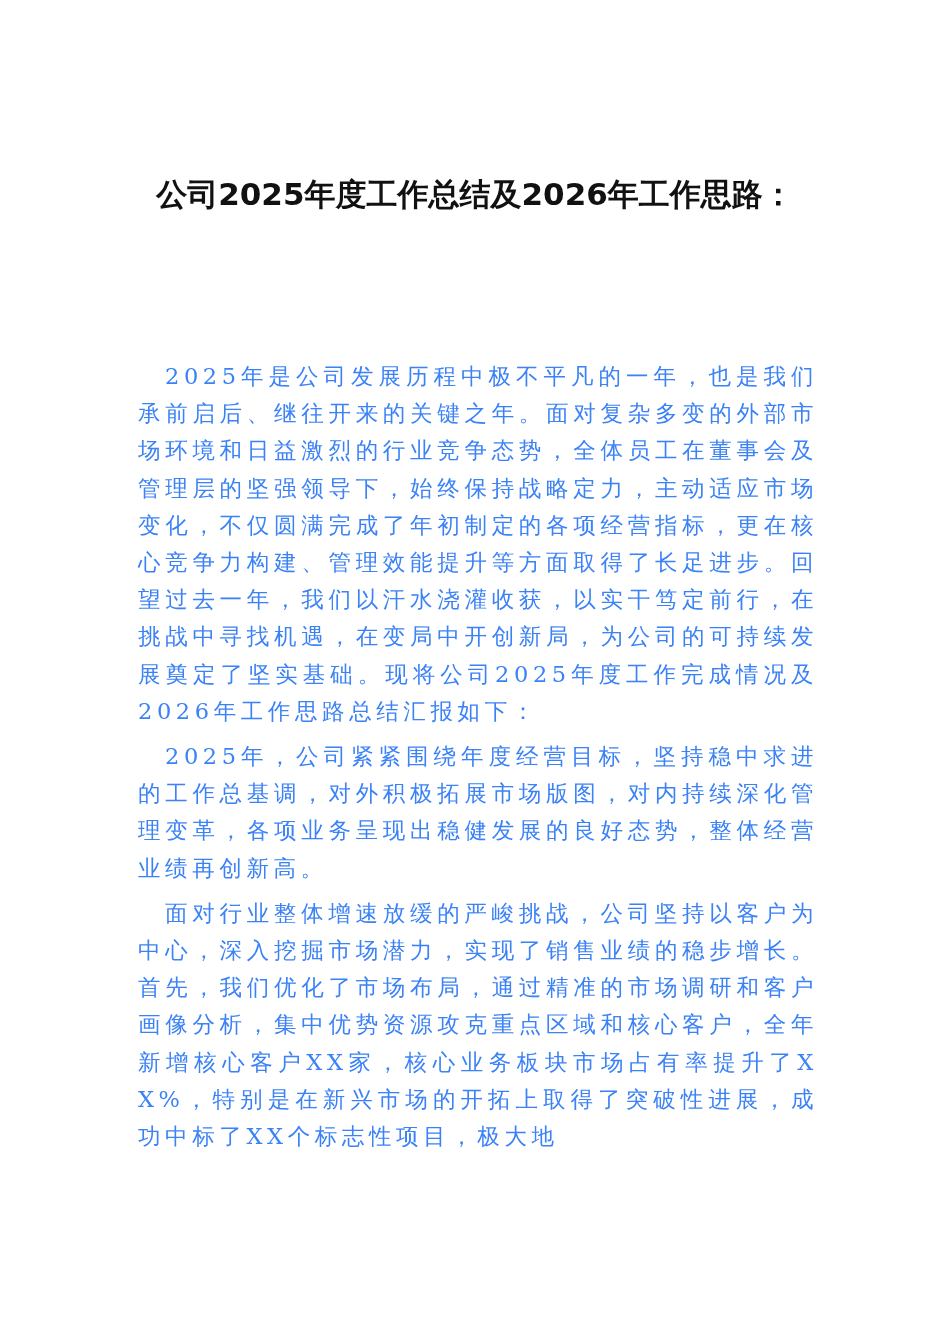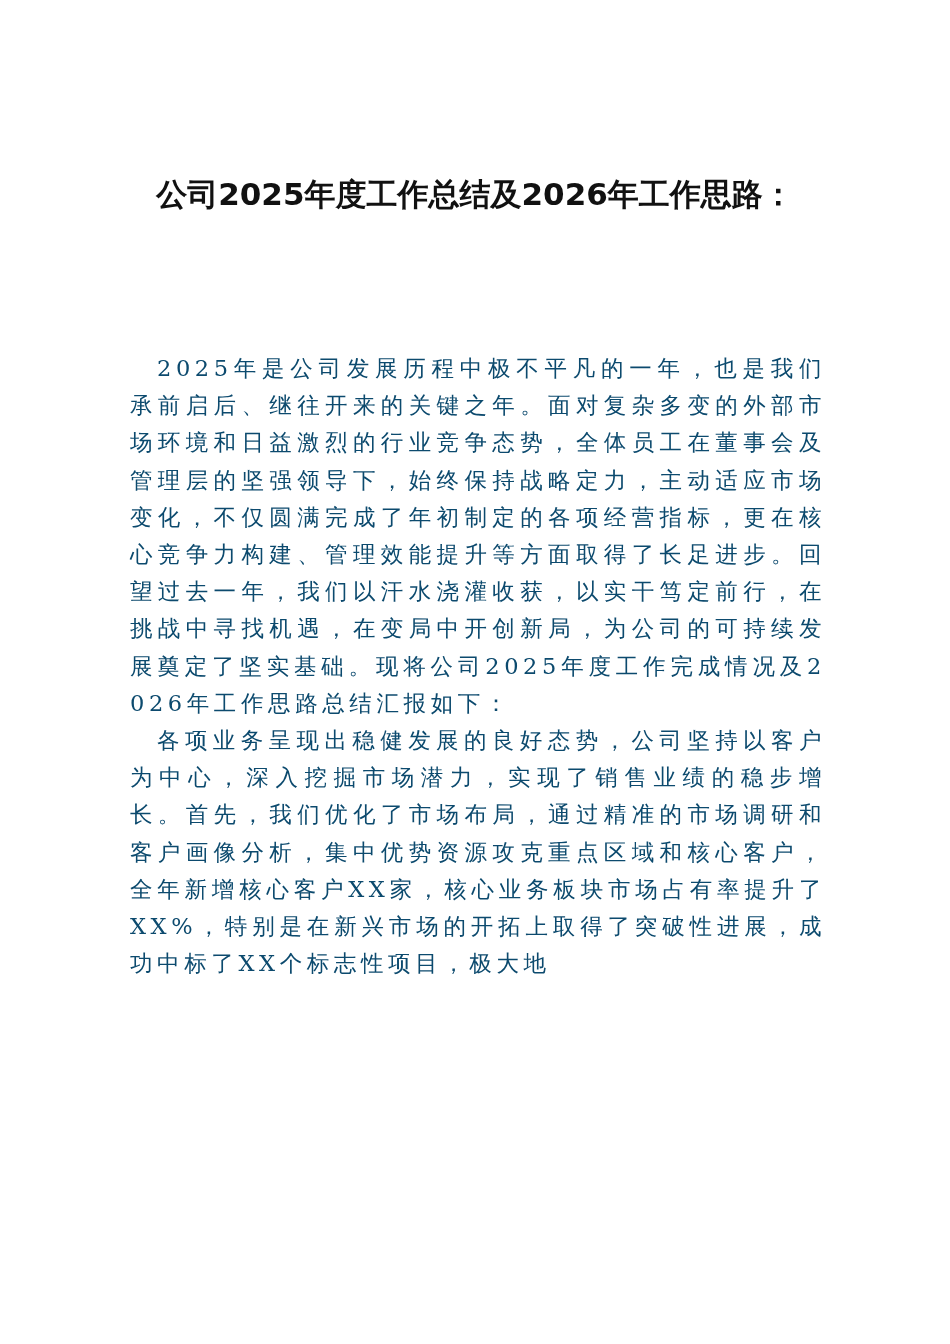--- a/index.html
+++ b/index.html
@@ -44,30 +44,31 @@
       top: 350px;
       width: 696px;
     }
     .para {
       font-family: "DejaVu Serif", "Liberation Serif", serif;
       font-size: 22.5px;
       line-height: 37.2px;
       letter-spacing: 4.6px;
       text-align: justify;
       text-indent: 27px;
-      margin: 0;
-      color: #0c4a6e;
+      margin: 8px;
+      color: #3b82f6;
       word-break: break-all;
     }
   </style>
 </head>
 <body>
 
 <div class="page">
   <div class="title-block">
     <div class="title-line">公司2025年度工作总结及2026年工作思路：</div>
   </div>
 
   <div class="body-block">
     <p class="para">2025年是公司发展历程中极不平凡的一年，也是我们承前启后、继往开来的关键之年。面对复杂多变的外部市场环境和日益激烈的行业竞争态势，全体员工在董事会及管理层的坚强领导下，始终保持战略定力，主动适应市场变化，不仅圆满完成了年初制定的各项经营指标，更在核心竞争力构建、管理效能提升等方面取得了长足进步。回望过去一年，我们以汗水浇灌收获，以实干笃定前行，在挑战中寻找机遇，在变局中开创新局，为公司的可持续发展奠定了坚实基础。现将公司2025年度工作完成情况及2026年工作思路总结汇报如下：</p>
-    <p class="para">各项业务呈现出稳健发展的良好态势，公司坚持以客户为中心，深入挖掘市场潜力，实现了销售业绩的稳步增长。首先，我们优化了市场布局，通过精准的市场调研和客户画像分析，集中优势资源攻克重点区域和核心客户，全年新增核心客户XX家，核心业务板块市场占有率提升了XX%，特别是在新兴市场的开拓上取得了突破性进展，成功中标了XX个标志性项目，极大地</p>
+    <p class="para">2025年，公司紧紧围绕年度经营目标，坚持稳中求进的工作总基调，对外积极拓展市场版图，对内持续深化管理变革，各项业务呈现出稳健发展的良好态势，整体经营业绩再创新高。</p>
+    <p class="para">面对行业整体增速放缓的严峻挑战，公司坚持以客户为中心，深入挖掘市场潜力，实现了销售业绩的稳步增长。首先，我们优化了市场布局，通过精准的市场调研和客户画像分析，集中优势资源攻克重点区域和核心客户，全年新增核心客户XX家，核心业务板块市场占有率提升了XX%，特别是在新兴市场的开拓上取得了突破性进展，成功中标了XX个标志性项目，极大地</p>
   </div>
 </div>
 
 </body></html>

